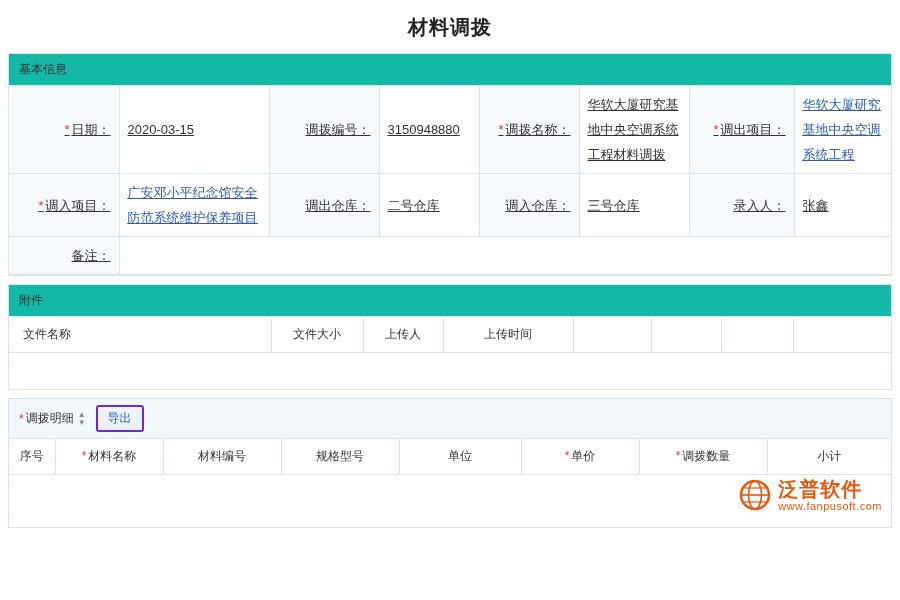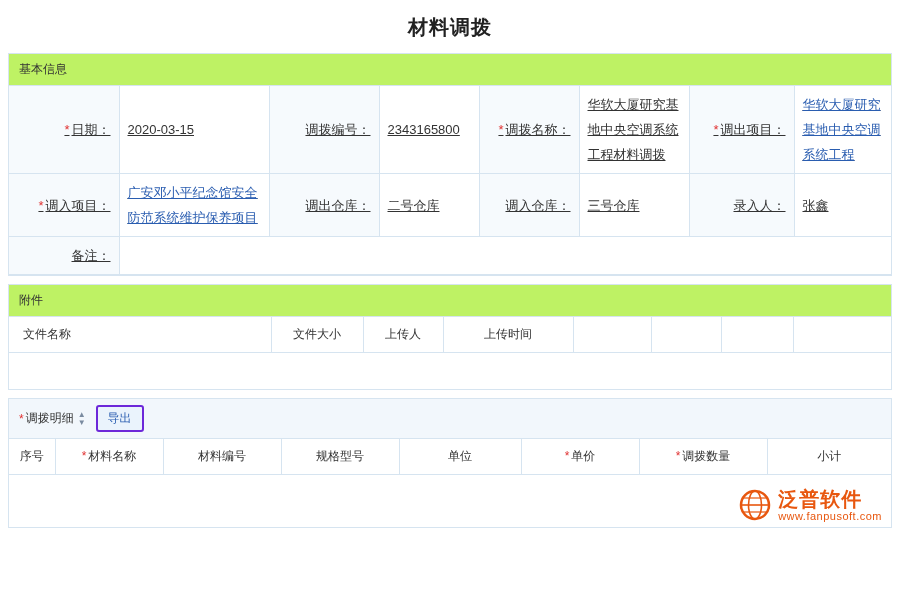--- a/index.html
+++ b/index.html
@@ -28,21 +28,21 @@
     color: #222222;
     padding: 14px 0 12px 0;
     letter-spacing: 1px;
   }
   .panel {
     margin: 0 8px 8px 8px;
     border: 1px solid #d6e4f0;
     background: #ffffff;
   }
   .panel-header {
-    background: #bef264;
+    background: #14b8a6;
     border-bottom: 1px solid #d6e4f0;
     padding: 7px 10px;
     font-size: 12px;
     color: #333333;
   }
   table.grid {
     width: 100%;
     border-collapse: collapse;
     table-layout: fixed;
   }
@@ -162,21 +162,21 @@
   .det-table th:first-child { border-left: none; text-align: center; }
   .det-table th:last-child { border-right: none; }
   .det-body {
     height: 52px;
     background: #ffffff;
   }
   
   .logo {
     position: absolute;
     right: 18px;
-    bottom: 14px;
+    bottom: 24px;
     display: flex;
     align-items: center;
     gap: 6px;
   }
   .logo-mark {
     width: 34px;
     height: 34px;
     position: relative;
   }
   .logo-text {
@@ -216,21 +216,21 @@
         <col style="width:105px">
         <col style="width:auto">
       </colgroup>
       <tbody>
           <tr>
         <td class="lbl">
           <span class="req">*</span><span>日期：</span>
         </td>
         <td class="val">2020-03-15</td>
         <td class="lbl">调拨编号：</td>
-        <td class="val">2343165800</td>
+        <td class="val">3150948880</td>
         <td class="lbl">
           <span class="req">*</span><span>调拨名称：</span>
         </td>
         <td class="val">华软大厦研究基地中央空调系统工程材料调拨</td>
         <td class="lbl">
           <span class="req">*</span><span>调出项目：</span>
         </td>
         <td class="val">
           <span class="link">华软大厦研究基地中央空调系统工程</span>
         </td>

